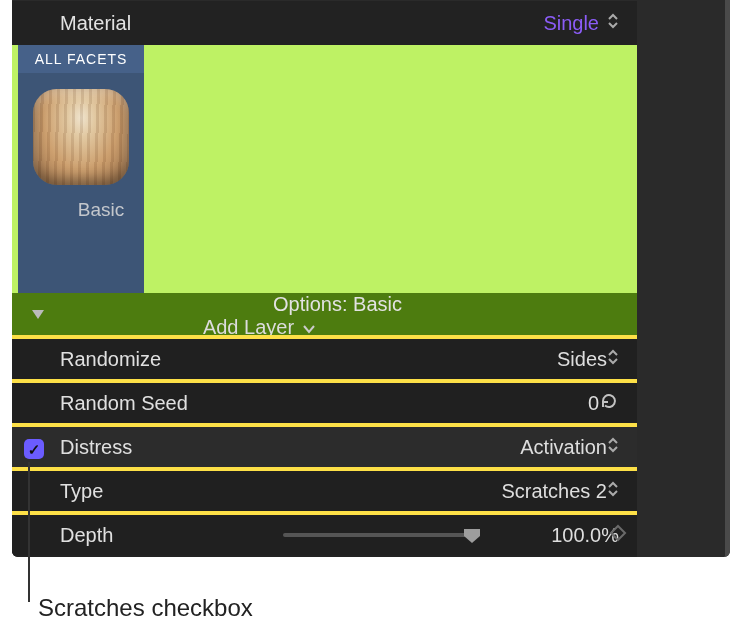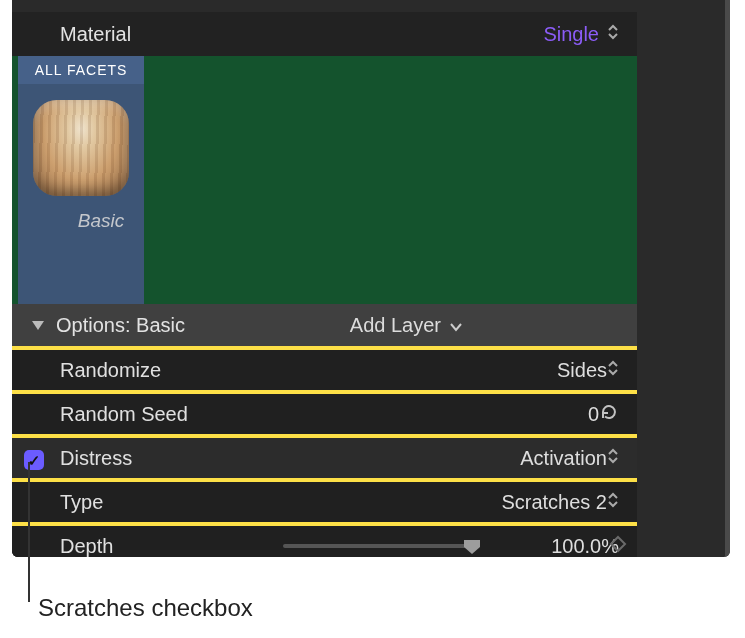--- a/index.html
+++ b/index.html
@@ -22,39 +22,39 @@
     overflow: hidden;
   }
   .side-stripe {
     position: absolute;
     right: 0; top: 0;
     width: 5px; height: 557px;
     background: #4a4a4a;
   }
   .inner {
     position: absolute;
-    left: 0; top: 12px;
+    left: 0; top: 1px;
     width: 625px; height: 557px;
     background: #222;
   }
   .top-row {
     height: 44px;
     display: flex;
     align-items: center;
     padding: 0 18px 0 48px;
     background: #222;
   }
   .top-label { flex: 1; color: #e2e2e2; font-size: 20px; }
   .top-dd {
     display: flex; align-items: center; gap: 8px;
     color: #8b5cf6; font-size: 20px;
   }
   .facets-area {
     height: 248px;
-    background: #14532d;
+    background: #bef264;
     position: relative;
     padding: 0 0 0 0;
   }
   .facet-tile {
     position: absolute;
     left: 6px; top: 0;
     width: 126px;
     height: 248px;
     background: #3d5576;
     display: flex;
@@ -84,32 +84,32 @@
   }
   .swatch::after {
     content: "";
     position: absolute; inset: 0;
     background: repeating-linear-gradient(92deg, rgba(120,80,40,0.25) 0 3px, rgba(230,210,180,0.0) 3px 8px);
     mix-blend-mode: multiply;
     opacity: 0.6;
   }
   .swatch-label {
     margin-top: 14px;
-    font-style: italic;
     color: #c4c7cc;
     font-size: 19px;
     margin-left: 40px;
   }
   .options-header {
     height: 42px;
     display: flex;
     align-items: center;
     padding: 0 18px 0 44px;
-    background: #404040;
-    position: relative;
+    background: #4d7c0f;
+    position: relative;
+    flex-direction: column;
   }
   .disclosure {
     position: absolute; left: 18px; top: 12px;
     color: #bbb;
   }
   .options-title { flex: 1; color: #e2e2e2; font-size: 20px; }
   .add-layer {
     display: flex; align-items: center; gap: 8px;
     color: #dcdcdc; font-size: 20px;
     margin-right: 156px;

